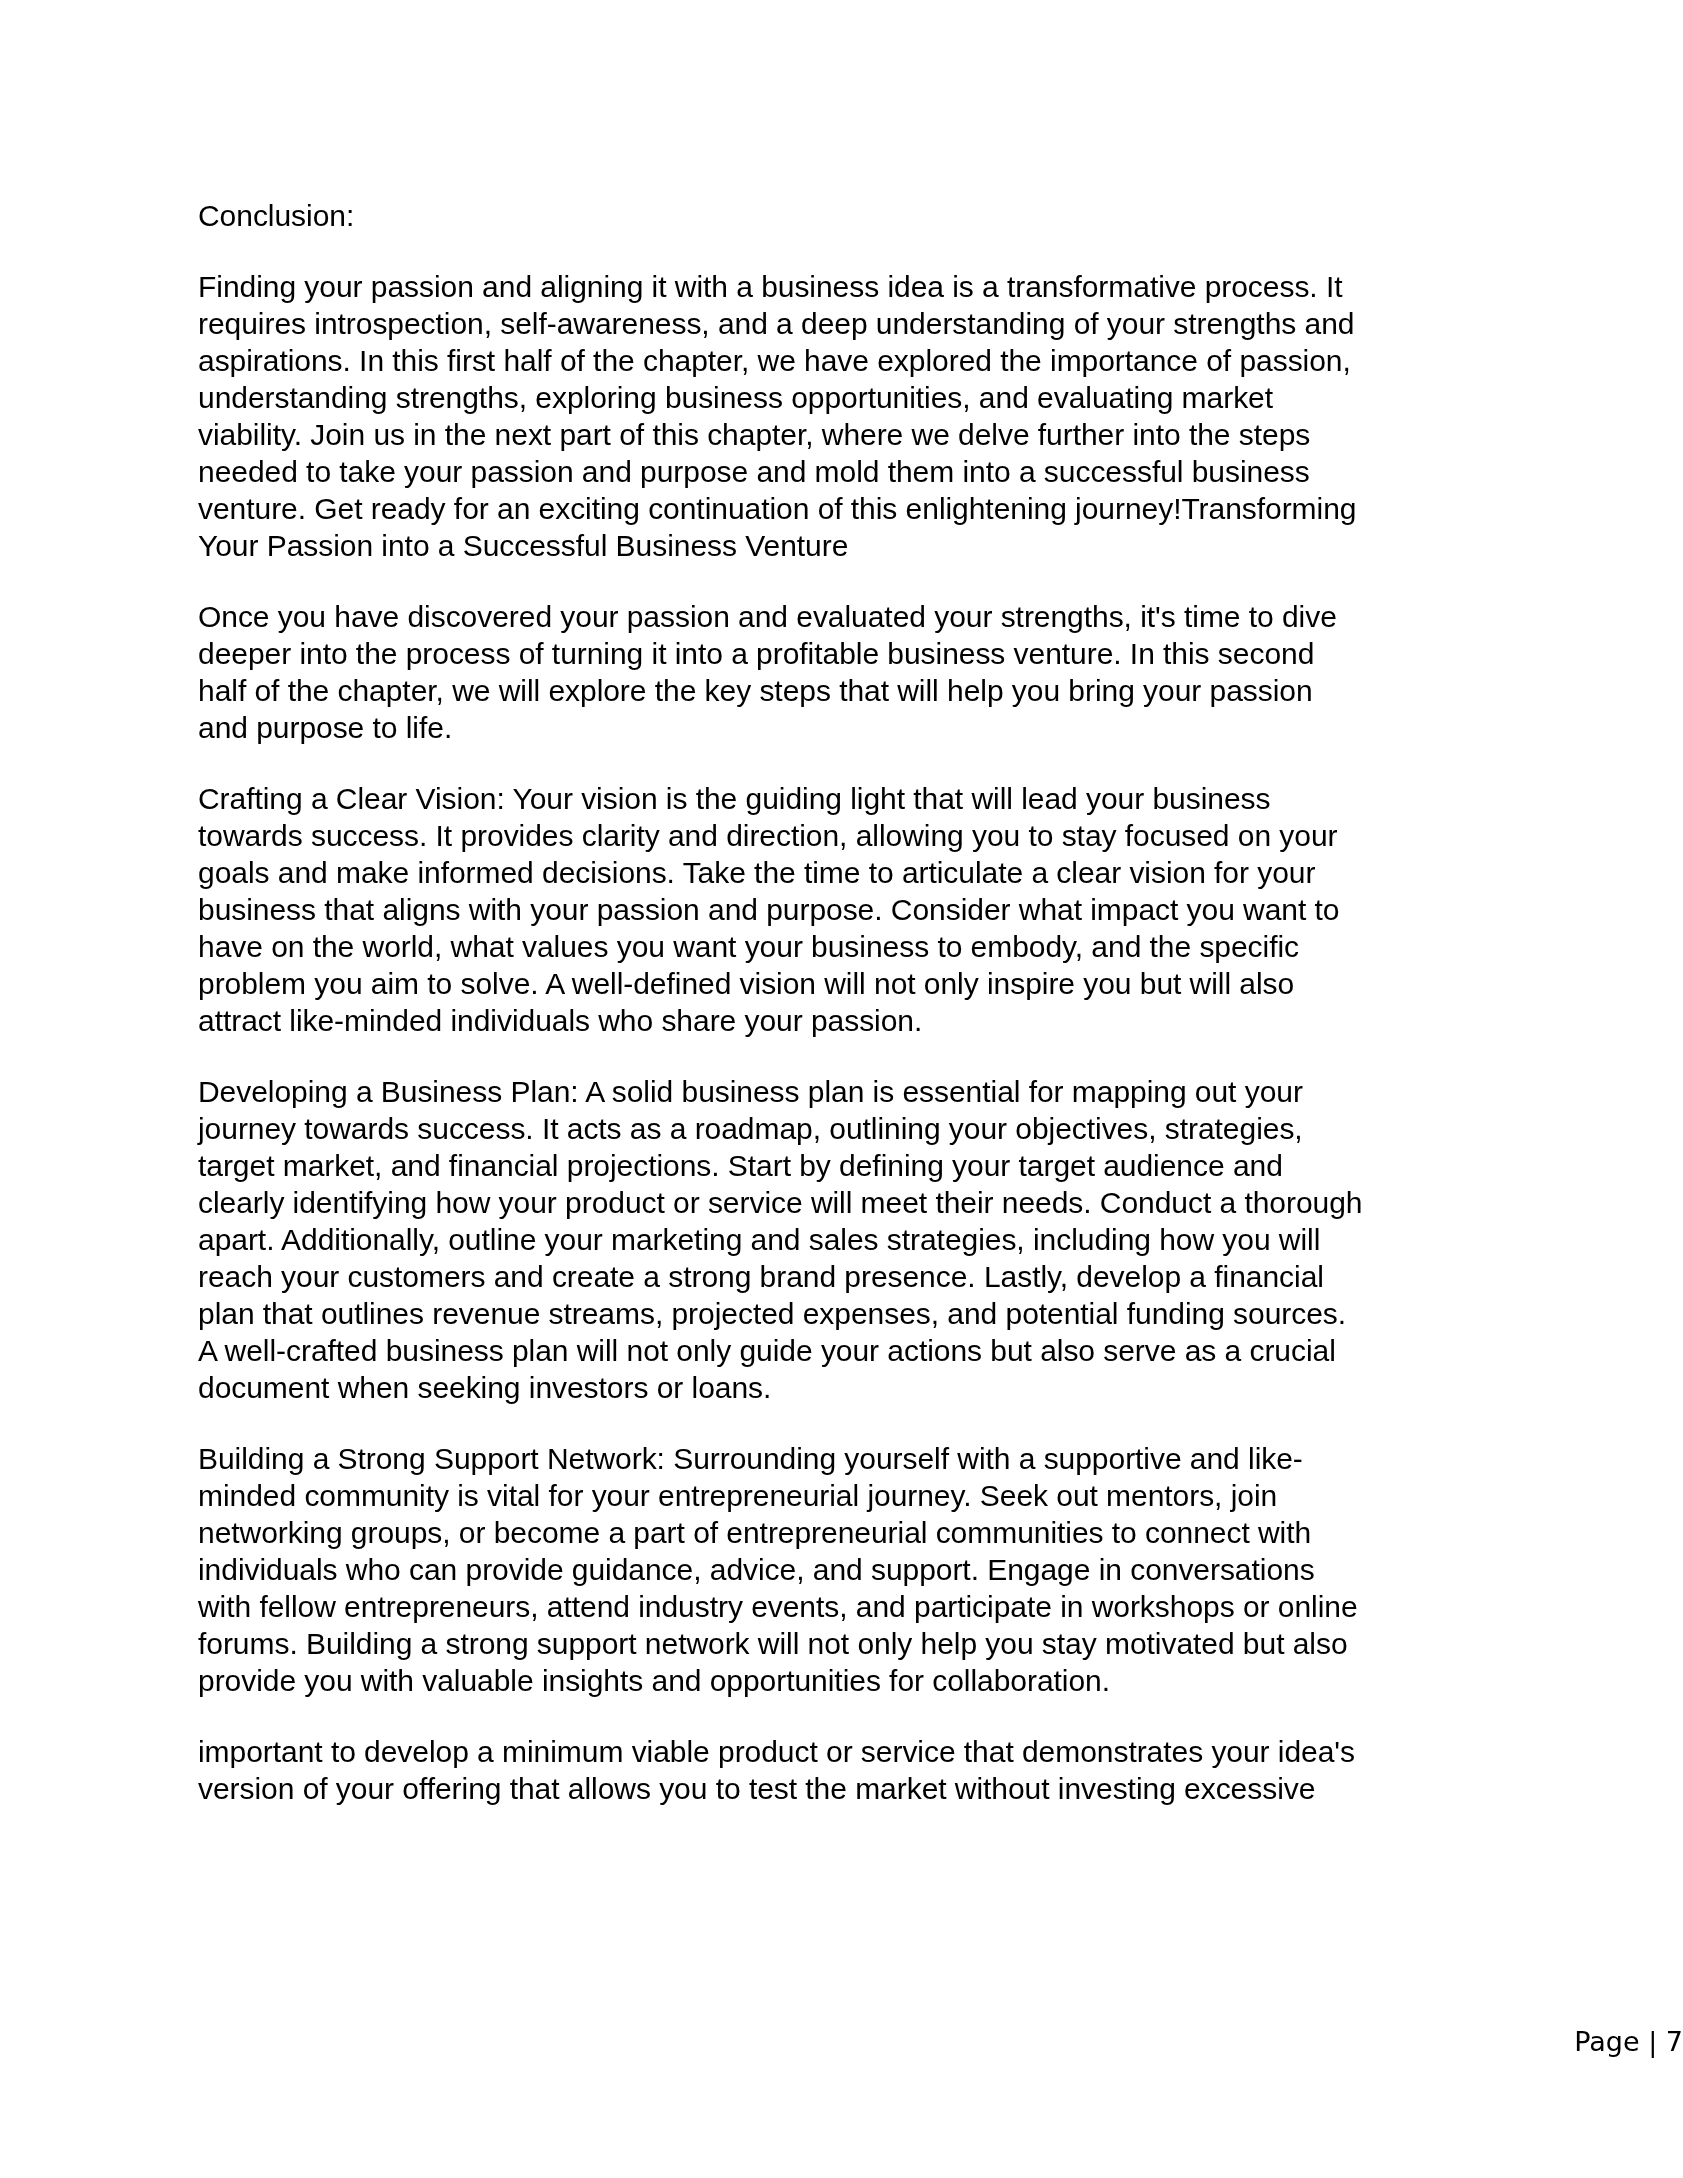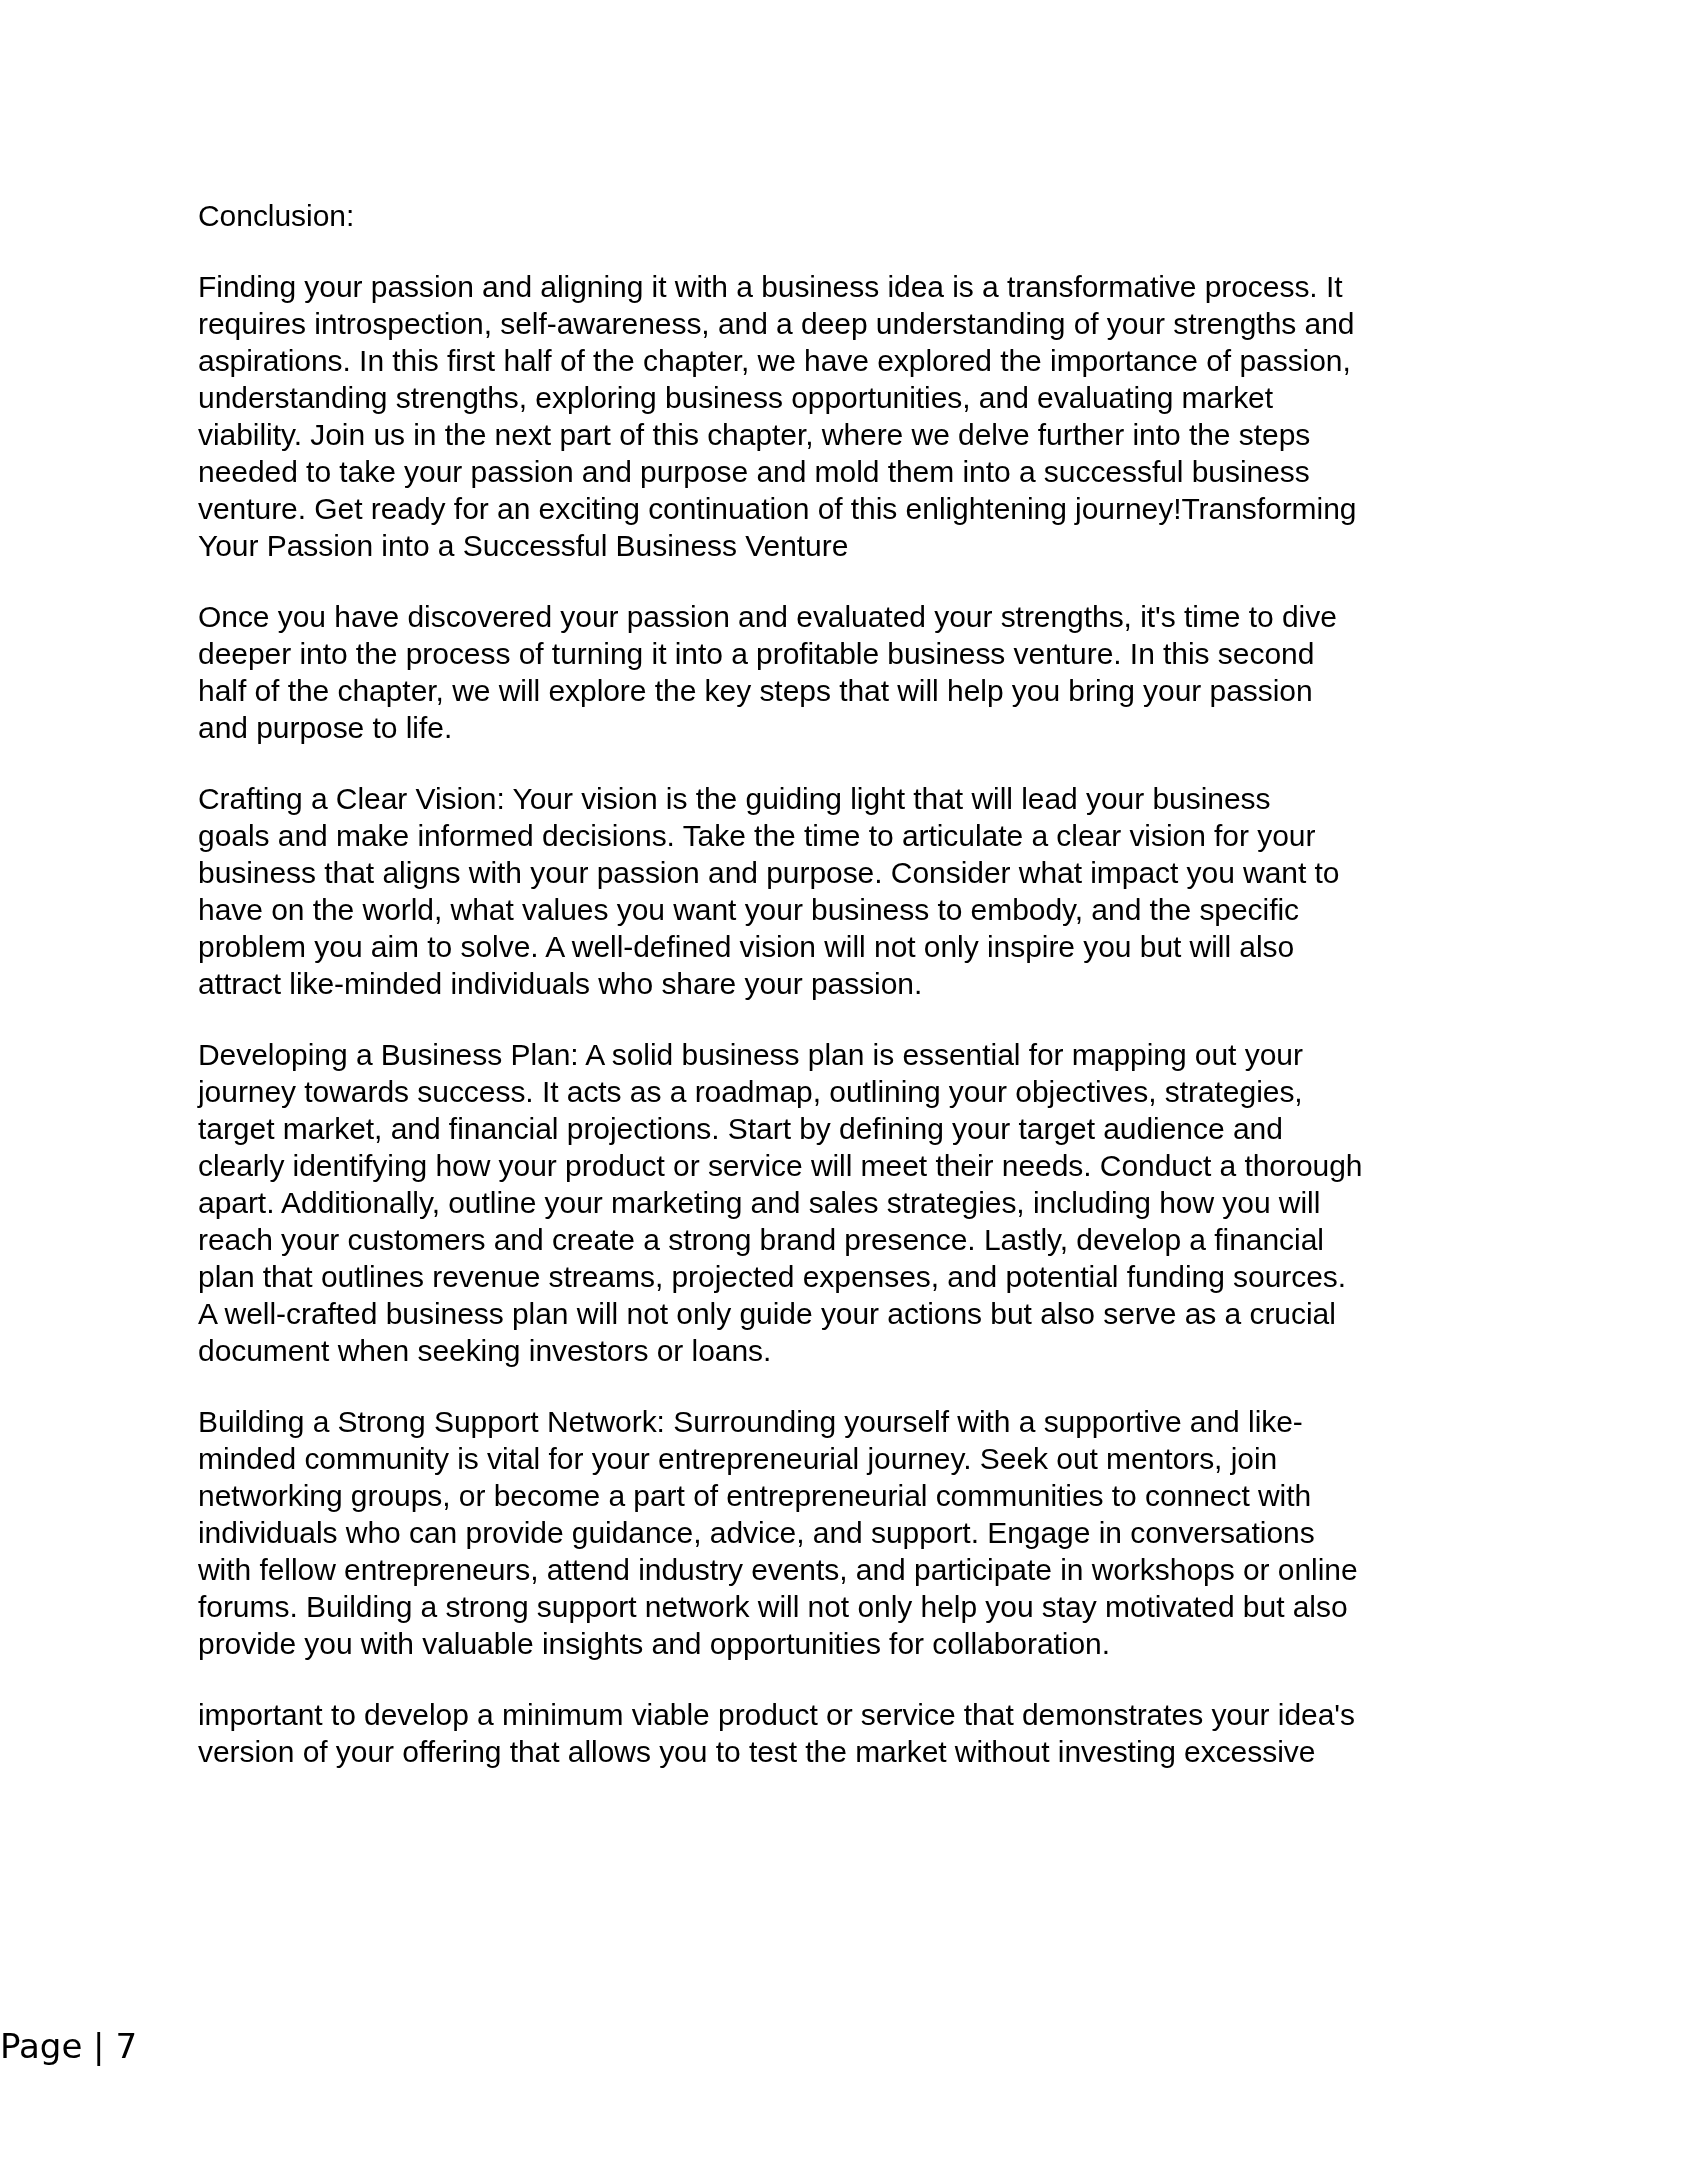--- a/index.html
+++ b/index.html
@@ -36,23 +36,23 @@
     .line {
       display: block;
       white-space: nowrap;
       letter-spacing: -0.05px;
     }
     .footer {
       position: absolute;
       left: 0;
       width: 1683px;
       top: 2026px;
-      text-align: left;
+      text-align: right;
       font-family: "DejaVu Sans", sans-serif;
-      font-size: 34px;
+      font-size: 27px;
       color: #000000;
     }
   </style>
 </head>
 <body>
 
 <div class="page">
   <div class="body-text">
 
     <p class="para">
@@ -72,20 +72,21 @@
 
     <p class="para">
       <span class="line">Once you have discovered your passion and evaluated your strengths, it's time to dive</span>
       <span class="line">deeper into the process of turning it into a profitable business venture. In this second</span>
       <span class="line">half of the chapter, we will explore the key steps that will help you bring your passion</span>
       <span class="line">and purpose to life.</span>
     </p>
 
     <p class="para">
       <span class="line">Crafting a Clear Vision: Your vision is the guiding light that will lead your business</span>
+      <span class="line">towards success. It provides clarity and direction, allowing you to stay focused on your</span>
       <span class="line">goals and make informed decisions. Take the time to articulate a clear vision for your</span>
       <span class="line">business that aligns with your passion and purpose. Consider what impact you want to</span>
       <span class="line">have on the world, what values you want your business to embody, and the specific</span>
       <span class="line">problem you aim to solve. A well-defined vision will not only inspire you but will also</span>
       <span class="line">attract like-minded individuals who share your passion.</span>
     </p>
 
     <p class="para">
       <span class="line">Developing a Business Plan: A solid business plan is essential for mapping out your</span>
       <span class="line">journey towards success. It acts as a roadmap, outlining your objectives, strategies,</span>

